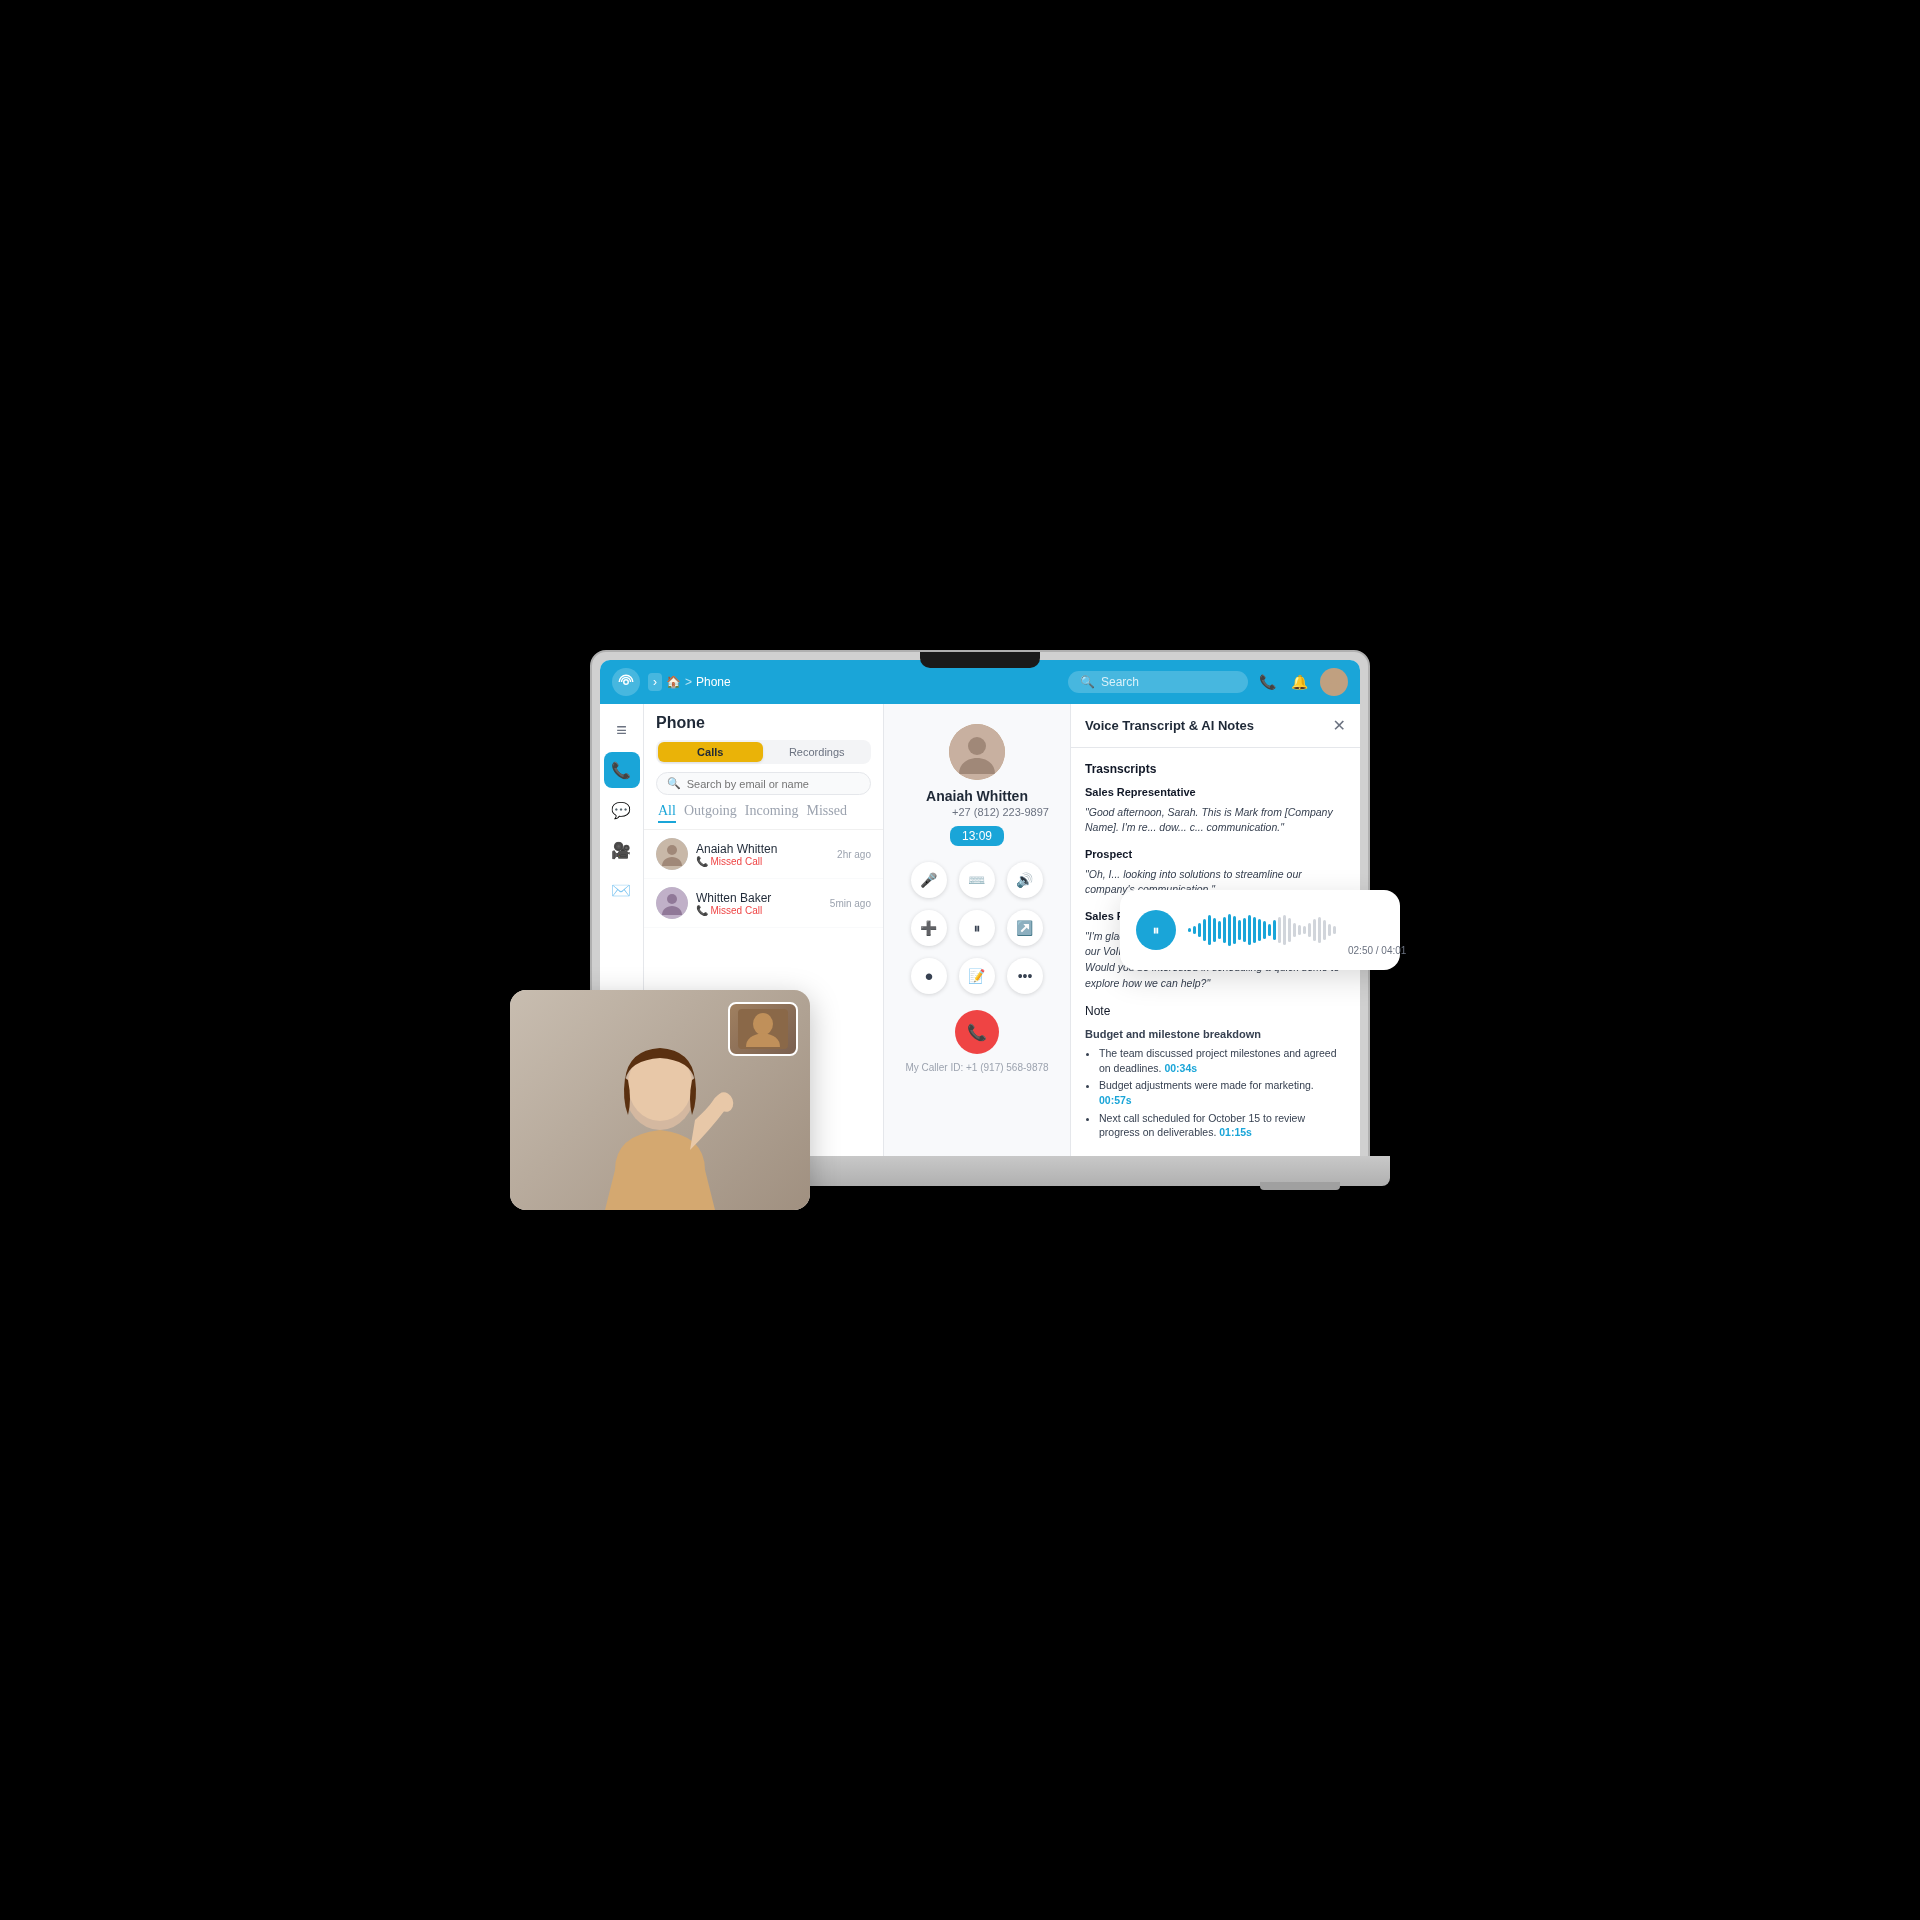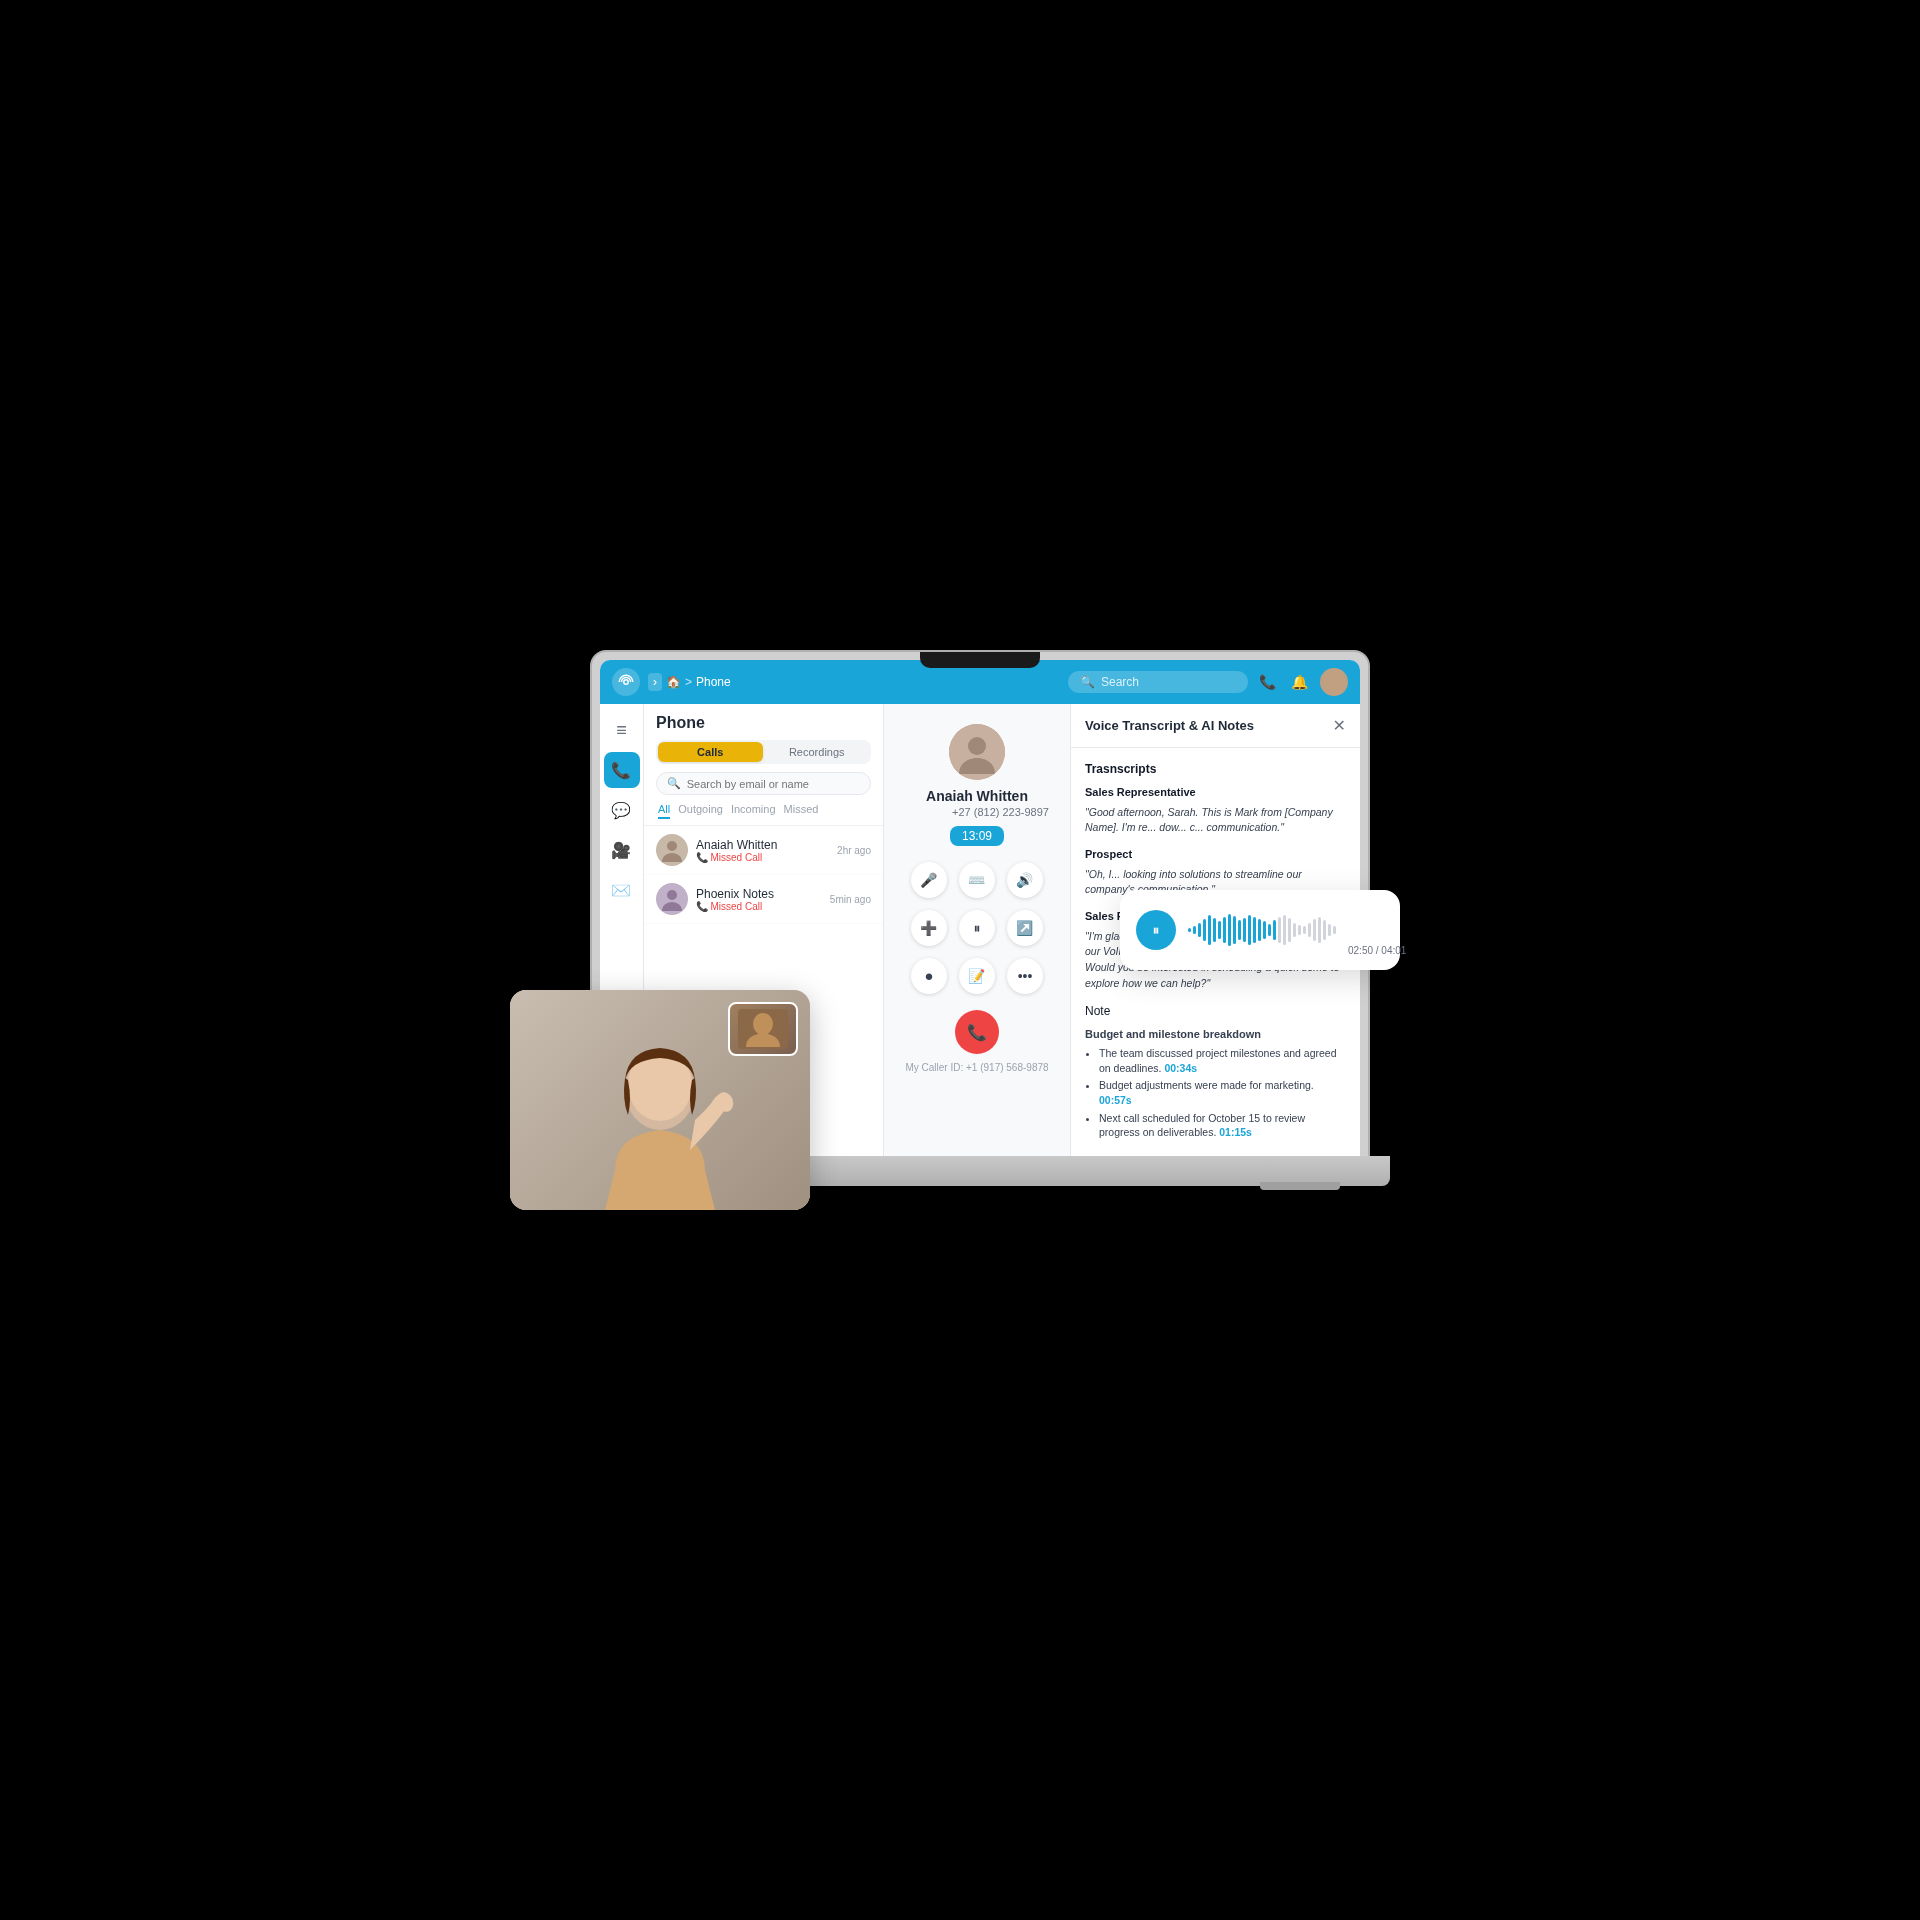--- a/index.html
+++ b/index.html
@@ -286,24 +286,25 @@
       width: 100%;
     }
 
     .filter-tabs {
       display: flex;
       gap: 8px;
       padding: 0 2px;
     }
 
     .filter-tab {
-      font-size: 11px;
+      font-size: 14px;
       color: #9ca3af;
       cursor: pointer;
       padding: 2px 0;
+      font-family: Liberation Serif, serif;
     }
 
     .filter-tab.active {
       color: #1aa5d8;
       border-bottom: 2px solid #1aa5d8;
       font-weight: 500;
     }
 
     .call-list {
       flex: 1;
@@ -630,21 +631,21 @@
                 </div>
                 <div class="call-item">
                   <div class="call-avatar">
                     <svg width="32" height="32" viewBox="0 0 32 32">
                       <circle cx="16" cy="16" r="16" fill="#c0b0c8"></circle>
                       <circle cx="16" cy="12" r="5" fill="#907898"></circle>
                       <path d="M6 28c0-5.5 4.5-9 10-9s10 3.5 10 9" fill="#907898"></path>
                     </svg>
                   </div>
                   <div class="call-info">
-                    <div class="call-name">Phoenix Notes</div>
+                    <div class="call-name">Whitten Baker</div>
                     <div class="call-status">
                       <span style="color:#ef4444;">📞</span>
                       <span>Missed Call</span>
                     </div>
                   </div>
                   <div class="call-time">5min ago</div>
                 </div>
               </div>
             </div>
 

